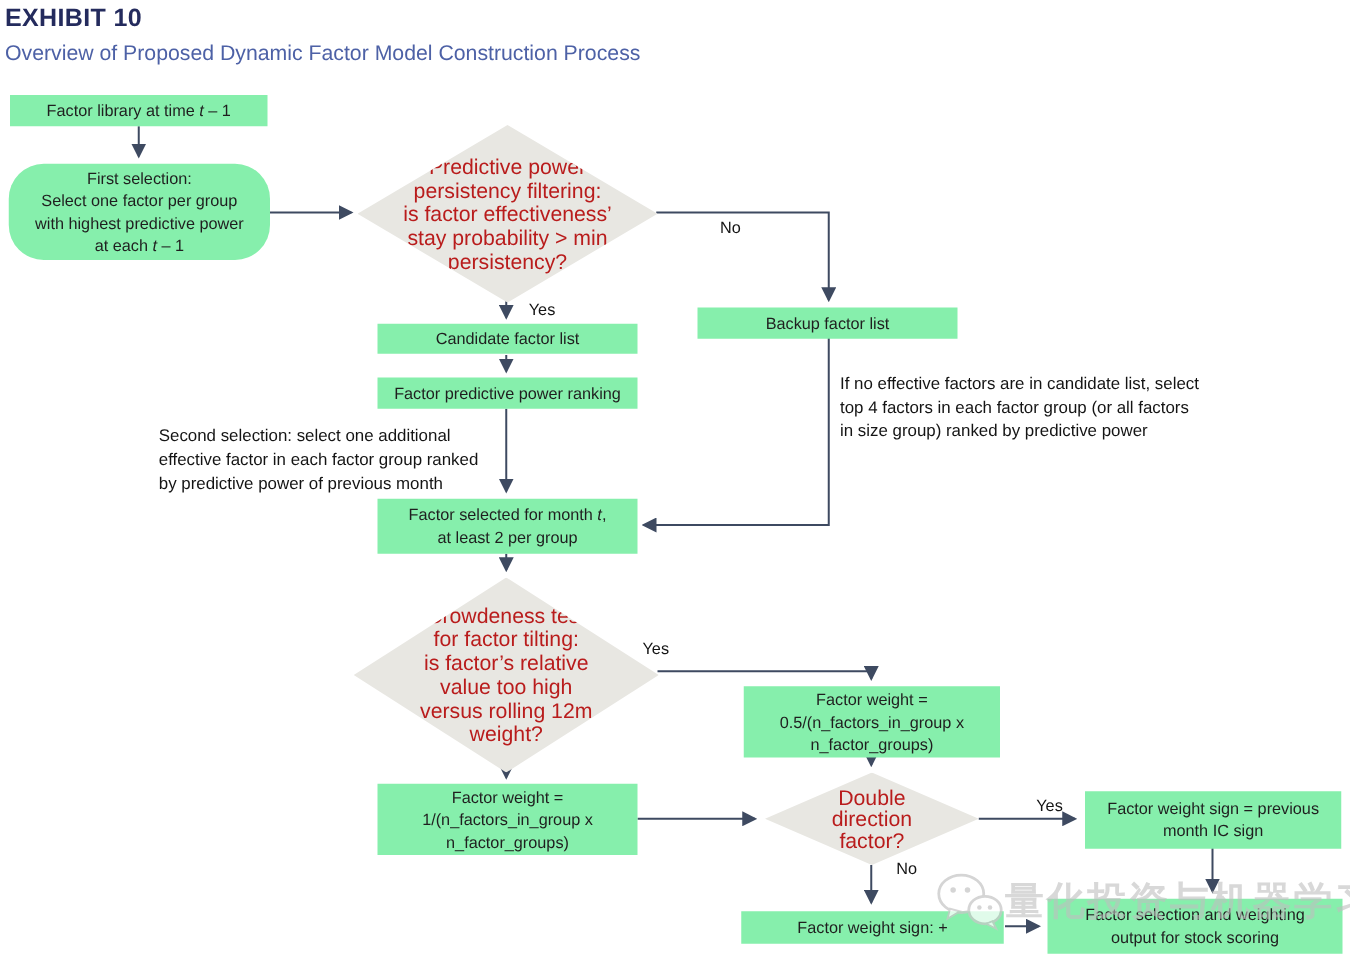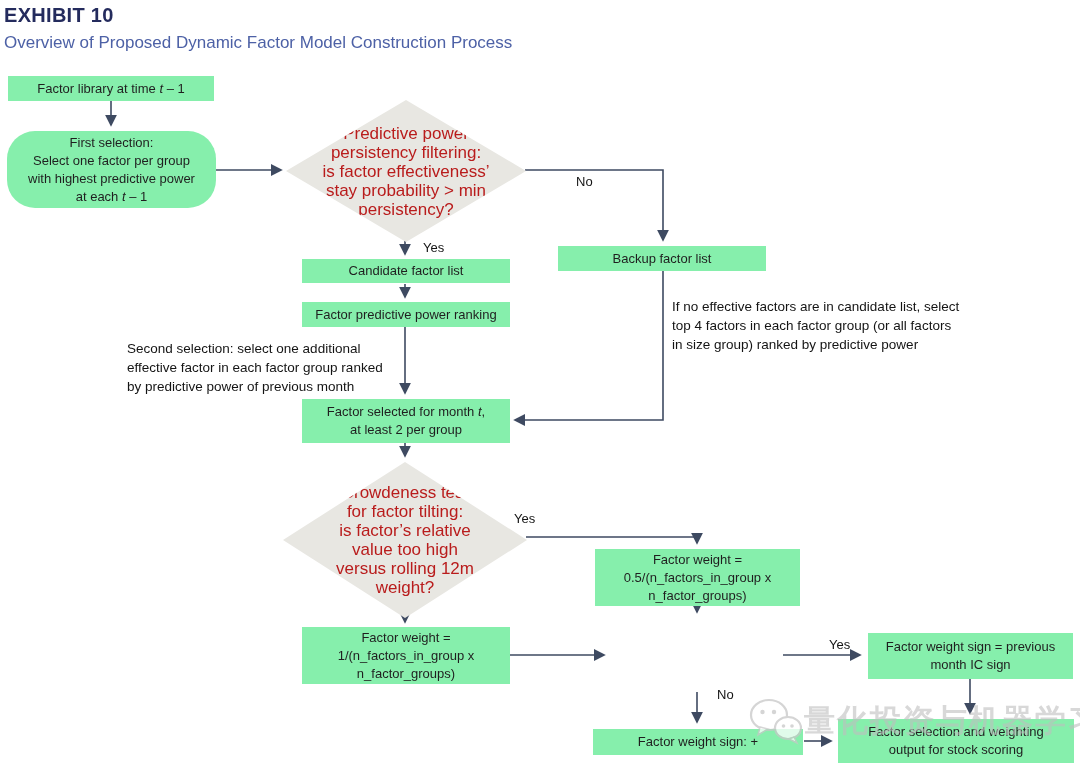--- a/index.html
+++ b/index.html
@@ -136,20 +136,25 @@
     <div>0.5/(n_factors_in_group x</div>
     <div>n_factor_groups)</div>
   </div>
 
   <div class="node" style="left:302px;top:627px;width:208px;height:57px;">
     <div>Factor weight =</div>
     <div>1/(n_factors_in_group x</div>
     <div>n_factor_groups)</div>
   </div>
 
+  <div class="diamond" style="left:612px;top:618px;width:171px;height:74px;line-height:17px;">
+    <div>Double</div>
+    <div>direction</div>
+    <div>factor?</div>
+  </div>
 
   <div class="node" style="left:868px;top:633px;width:205px;height:46px;">
     <div>Factor weight sign = previous</div>
     <div>month IC sign</div>
   </div>
 
   <div class="node" style="left:593px;top:729px;width:210px;height:26px;">
     <div>Factor weight sign: +</div>
   </div>
 

